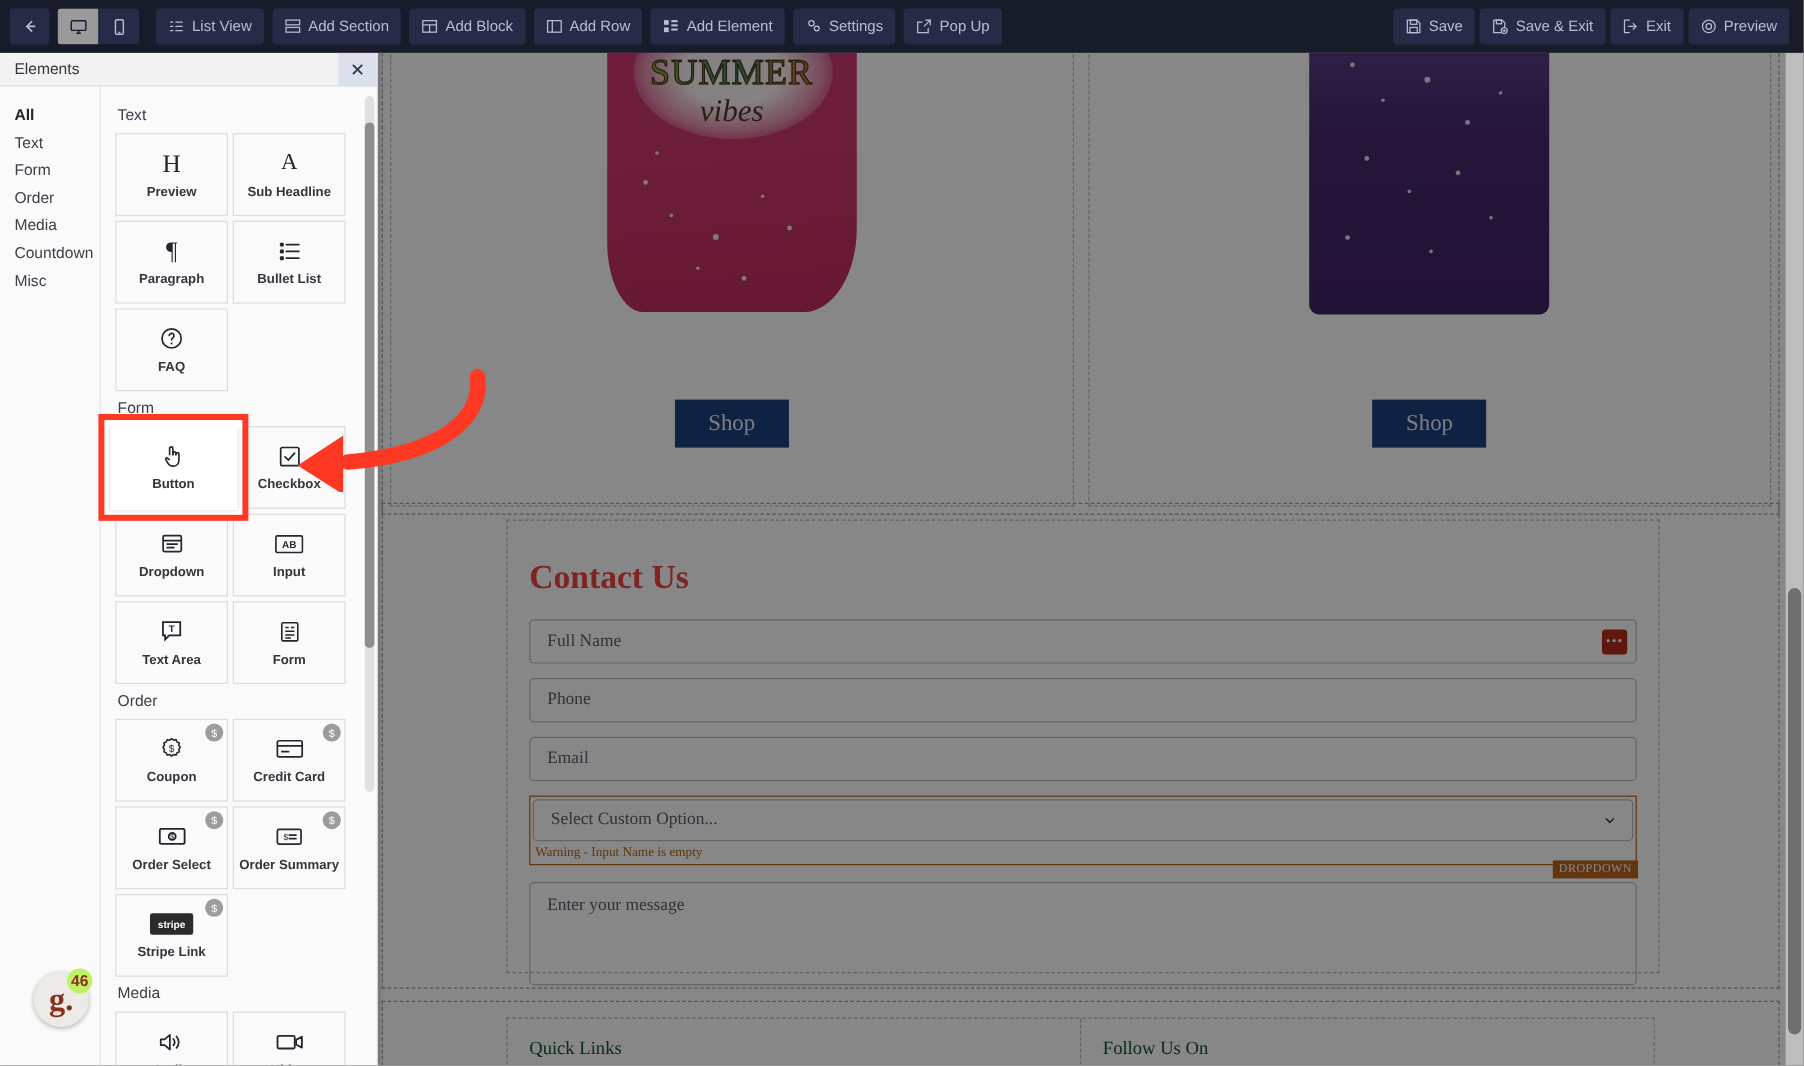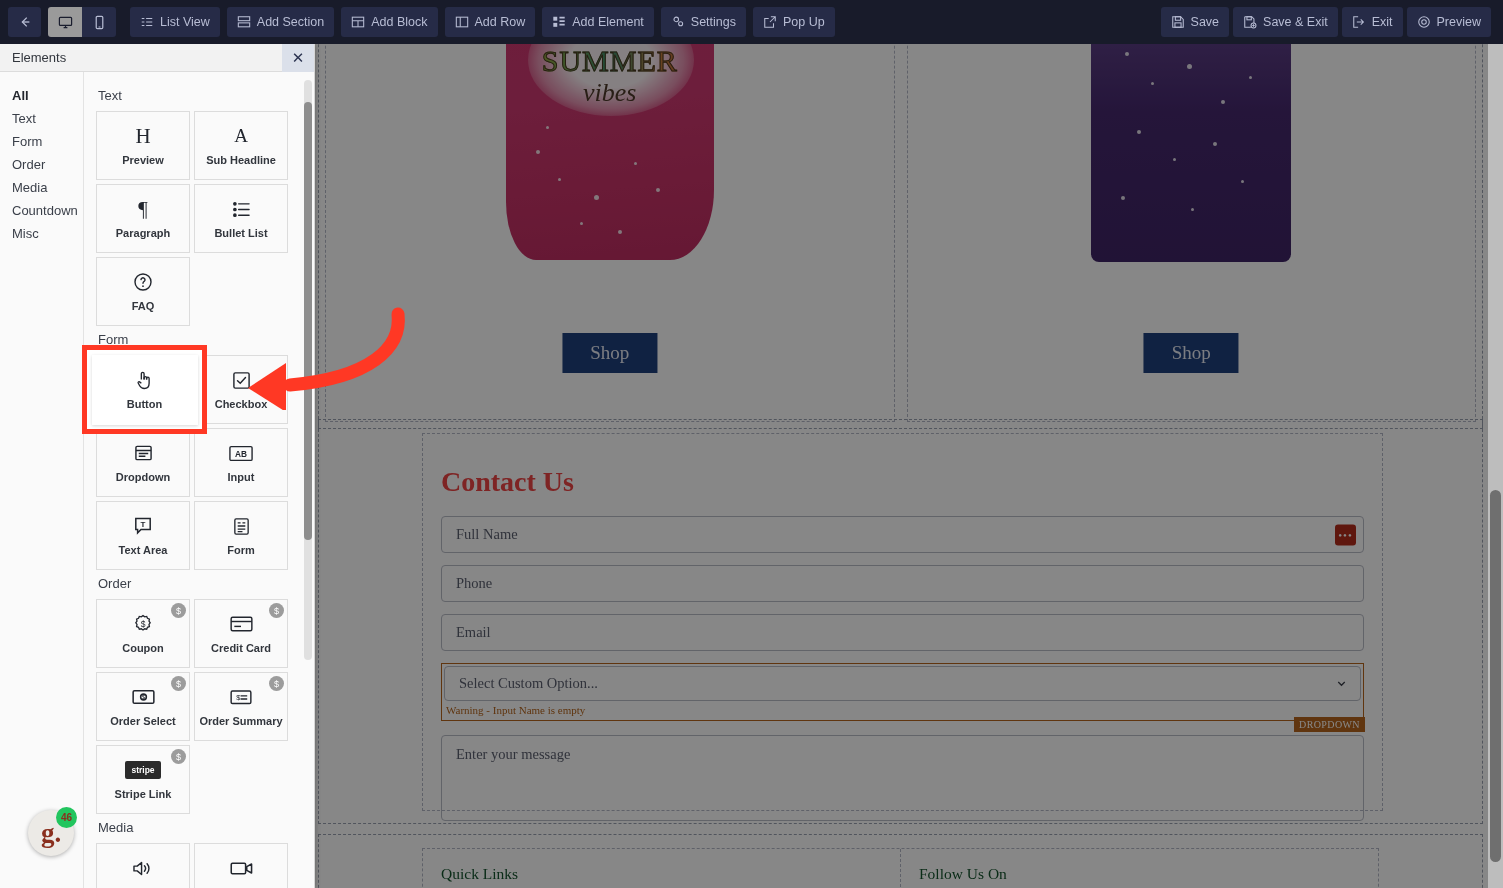--- a/index.html
+++ b/index.html
@@ -336,22 +336,22 @@
     box-shadow: 0 1px 4px rgba(0,0,0,.3);
   }
   .glogo-g {
     font-family: "Liberation Serif", serif;
     font-size: 27px; font-weight: bold; color: #8a2f1e;
     line-height: 1;
   }
   .glogo-badge {
     position: absolute; right: -3px; top: -3px;
     width: 21px; height: 21px; border-radius: 50%;
-    background: #22c55e; color: #8a2f1e;
-    font-size: 10px; font-weight: bold;
+    background: #bef264; color: #8a2f1e;
+    font-size: 13px; font-weight: bold;
     display: flex; align-items: center; justify-content: center;
   }
   svg { display: block; }
 </style>
 </head>
 <body>
 
 <div id="root">
 
   <div class="toolbar">

